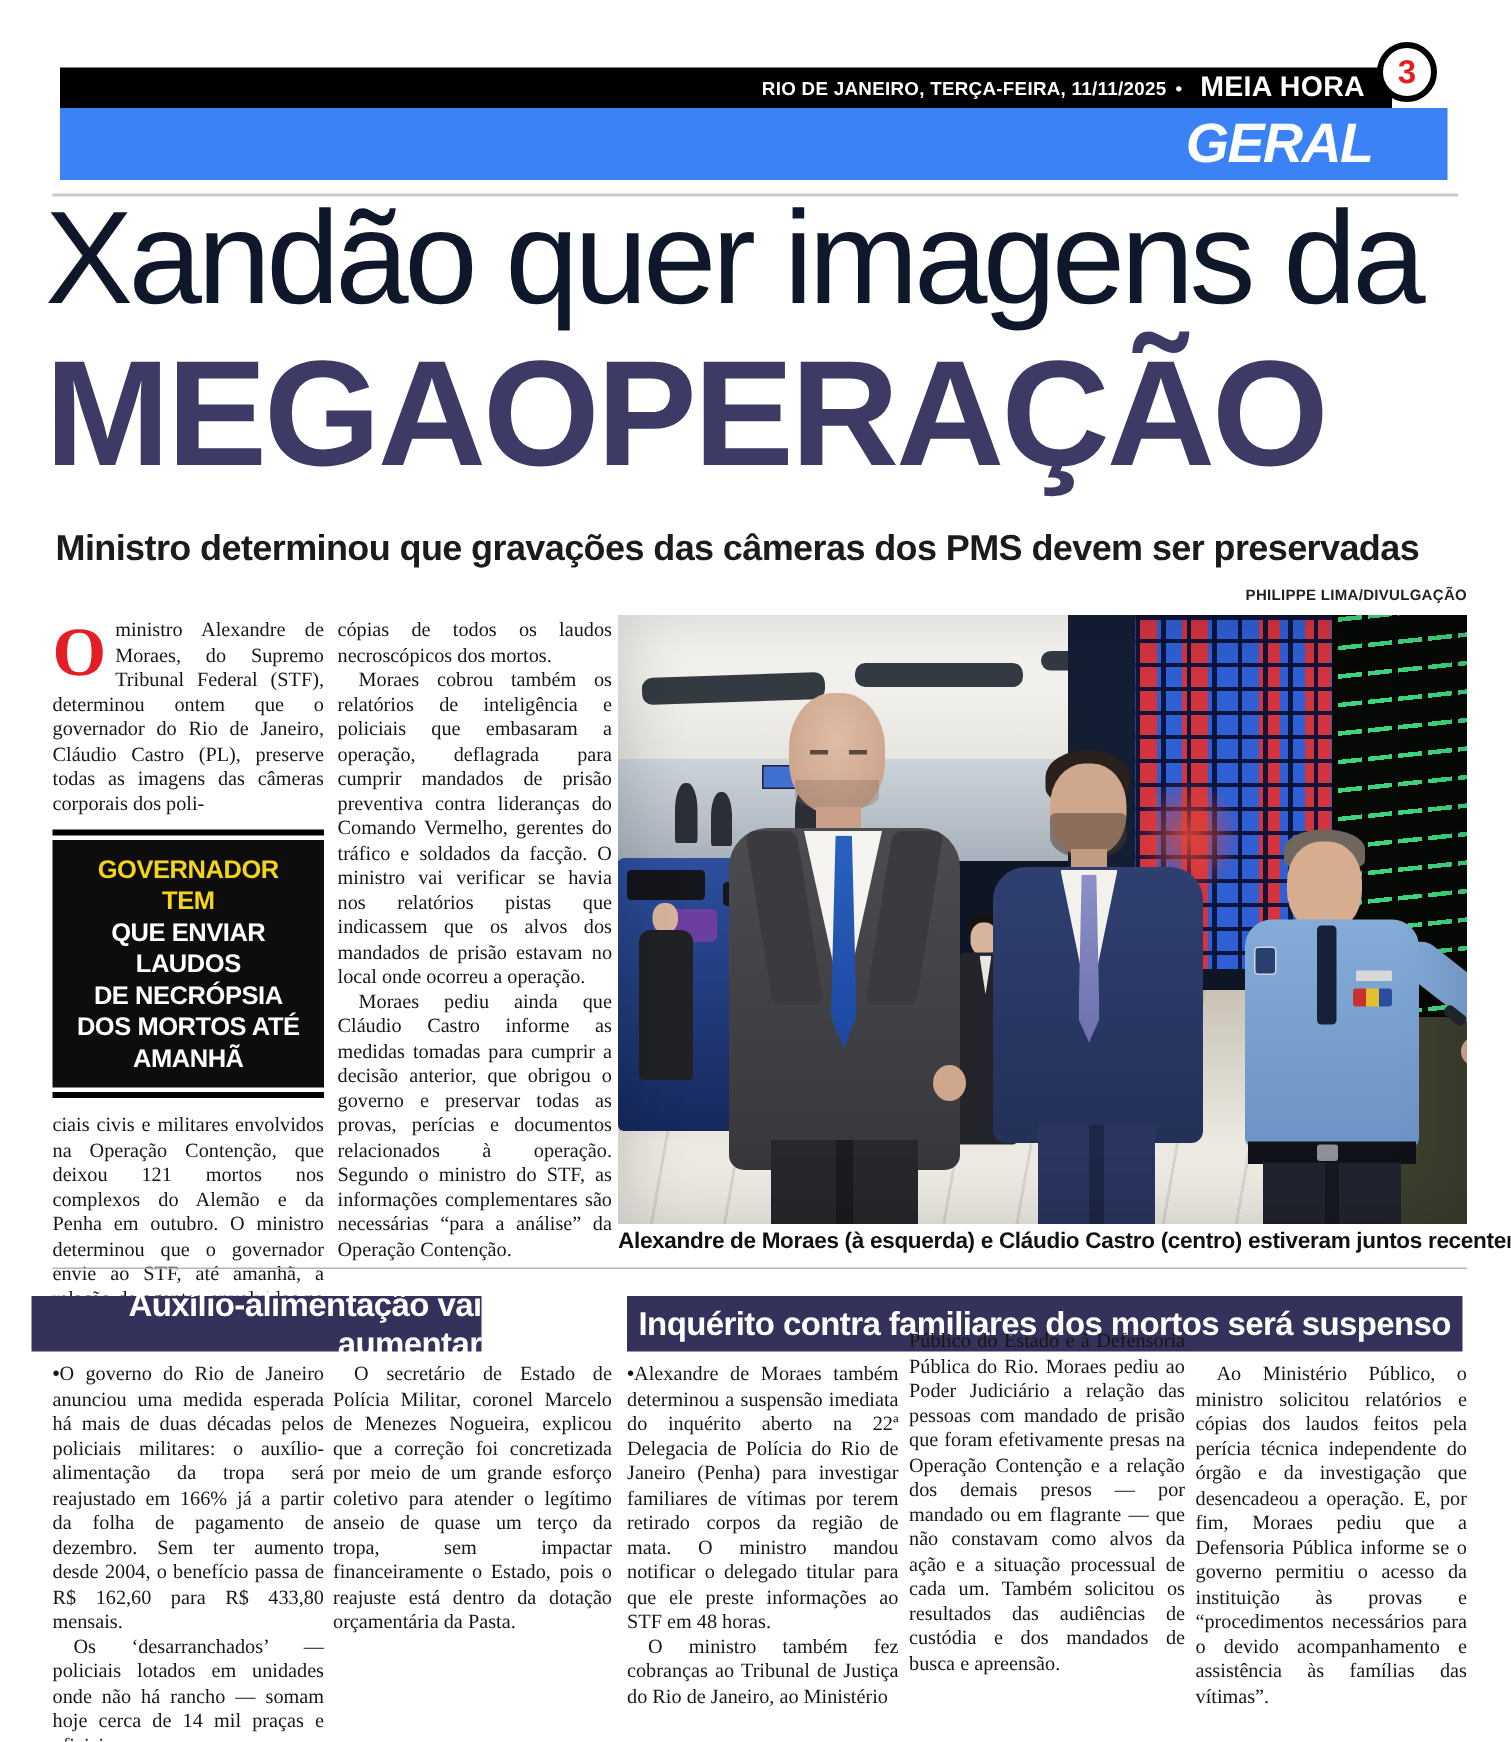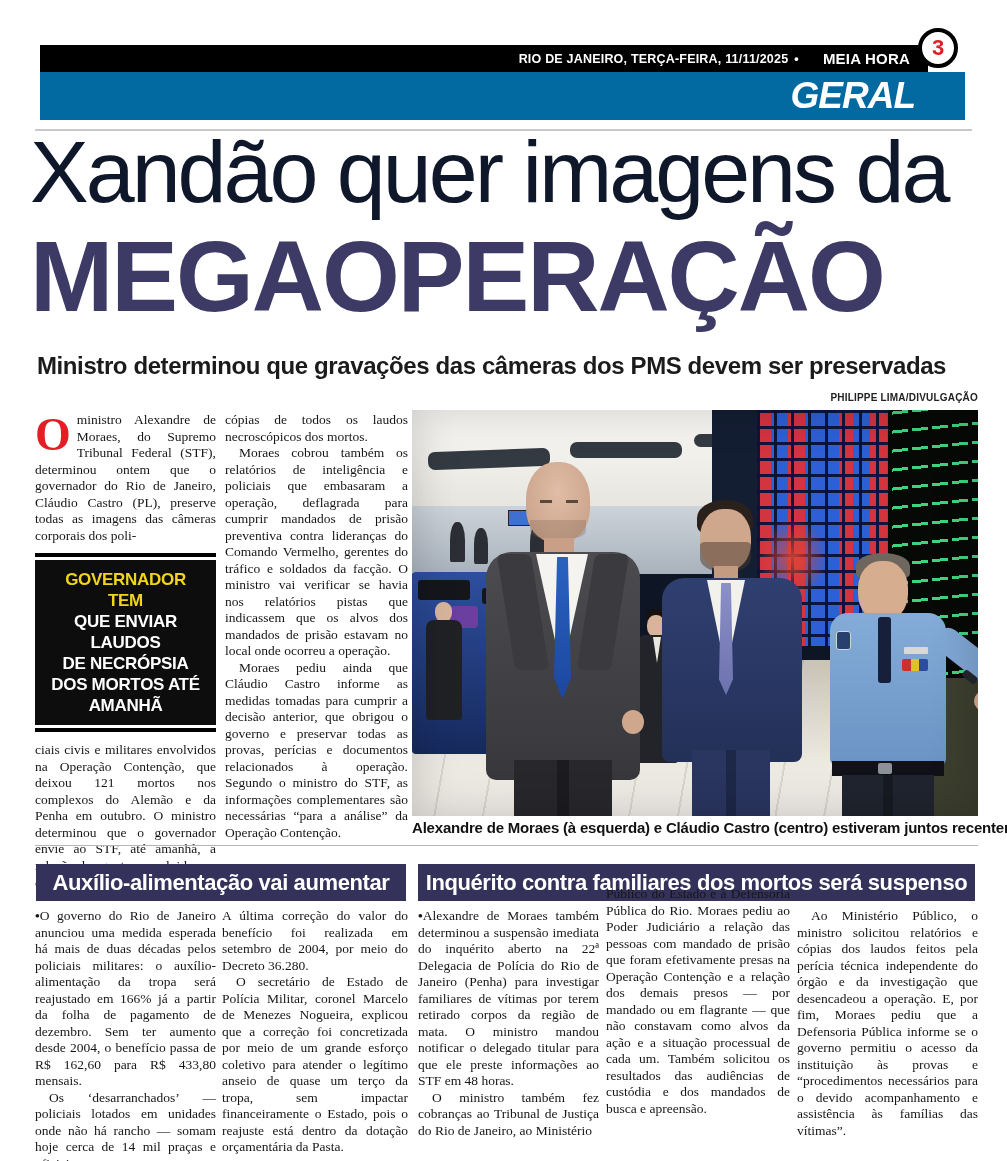--- a/index.html
+++ b/index.html
@@ -4,26 +4,26 @@
 <style>
   * { margin:0; padding:0; box-sizing:border-box; }
   html,body { background:#ffffff; }
   body { width:1007px; height:1161px; position:relative; font-family:"Liberation Sans",sans-serif; }
   .abs { position:absolute; }
 
   
   .top-bar { left:40px; top:45px; width:888px; height:27px; background:#000; color:#fff;
              display:flex; align-items:center; justify-content:flex-end; padding-right:18px;
              font-size:12.5px; font-weight:700; letter-spacing:.2px; }
-  .top-bar .paper { font-weight:800; font-size:15px; margin-left:24px; }
+  .top-bar .paper { font-weight:800; font-size:19px; margin-left:12px; }
   .top-bar .sep { margin-left:6px; }
   .page-badge { left:918px; top:28px; width:40px; height:40px; background:#fff; border:4px solid #000;
                 border-radius:50%; color:#e31e24; font-weight:800; font-size:22px;
                 display:flex; align-items:center; justify-content:center; z-index:5; }
-  .red-banner { left:40px; top:72px; width:925px; height:48px; background:#0369a1;
+  .red-banner { left:40px; top:72px; width:925px; height:48px; background:#3b82f6;
                 display:flex; align-items:center; justify-content:flex-end; padding-right:50px; }
   .red-banner .geral { color:#fff; font-style:italic; font-weight:800; font-size:37px; letter-spacing:-1px; }
   .mast-rule { left:35px; top:129px; width:937px; height:2px; background:#c9c9c9; }
 
   
   .hl1 { left:30px; top:130px; width:950px; font-size:88px; line-height:.95; font-weight:400;
          letter-spacing:-3px; color:#0f172a; white-space:nowrap; }
   .hl2 { left:30px; top:226px; width:950px; font-size:100px; line-height:1; font-weight:700;
          letter-spacing:-2px; color:#3d3a66; white-space:nowrap; }
   .subhead { left:37px; top:352px; width:940px; font-size:24px; font-weight:700;
@@ -83,21 +83,21 @@
   .ph-shade { left:0; top:0; width:566px; height:406px; z-index:7; box-shadow:inset 0 0 46px rgba(0,0,0,.20); pointer-events:none; }
   .fig { position:absolute; }
   .skin { background:#d8b49c; }
   .caption { left:412px; top:819px; width:566px; font-size:15px; font-weight:700; color:#111;
              letter-spacing:-.2px; white-space:nowrap; }
   .thin-rule { left:35px; top:845px; width:943px; height:1px; background:#b5b5b5; }
 
   
   .sec-head { top:864px; height:37px; background:#34315a; color:#fff; display:flex; align-items:center;
               justify-content:center; font-size:22px; font-weight:700; letter-spacing:-.4px; }
-  .sh-left  { left:36px;  width:370px;text-align:right; }
+  .sh-left  { left:21px;  width:300px;text-align:right; }
   .sh-right { left:418px; width:557px; }
   .b1 { left:35px;  top:908px; width:181px; }
   .b2 { left:222px; top:908px; width:186px; }
   .b3 { left:418px; top:908px; width:181px; }
   .b4 { left:606px; top:886px; width:184px; }
   .b5 { left:797px; top:908px; width:181px; }
 </style>
 </head>
 <body>
 
@@ -221,21 +221,20 @@
 <div class="abs thin-rule"></div>
 
 <div class="abs sec-head sh-left">Auxílio-alimentação vai aumentar</div>
 <div class="abs sec-head sh-right">Inquérito contra familiares dos mortos será suspenso</div>
 
 <div class="abs col b1">
   <p><span class="bullet">•</span><span>O governo do Rio de Janeiro anunciou uma medida esperada há mais de duas décadas pelos policiais militares: o auxílio-alimentação da tropa será reajustado em 166% já a partir da folha de pagamento de dezembro. Sem ter aumento desde 2004, o benefício passa de R$ 162,60 para R$ 433,80 mensais.</span></p>
   <p class="ind">Os ‘desarranchados’ — policiais lotados em unidades onde não há rancho — somam hoje cerca de 14 mil praças e oficiais.</p>
 </div>
 <div class="abs col b2">
-  <p>A última correção do valor do benefício foi realizada em setembro de 2004, por meio do Decreto 36.280.</p>
   <p class="ind">O secretário de Estado de Polícia Militar, coronel Marcelo de Menezes Nogueira, explicou que a correção foi concretizada por meio de um grande esforço coletivo para atender o legítimo anseio de quase um terço da tropa, sem impactar financeiramente o Estado, pois o reajuste está dentro da dotação orçamentária da Pasta.</p>
 </div>
 
 <div class="abs col b3">
   <p><span class="bullet">•</span><span>Alexandre de Moraes também determinou a suspensão imediata do inquérito aberto na 22ª Delegacia de Polícia do Rio de Janeiro (Penha) para investigar familiares de vítimas por terem retirado corpos da região de mata. O ministro mandou notificar o delegado titular para que ele preste informações ao STF em 48 horas.</span></p>
   <p class="ind">O ministro também fez cobranças ao Tribunal de Justiça do Rio de Janeiro, ao Ministério</p>
 </div>
 <div class="abs col b4">
   <p>Público do Estado e à Defensoria Pública do Rio. Moraes pediu ao Poder Judiciário a relação das pessoas com mandado de prisão que foram efetivamente presas na Operação Contenção e a relação dos demais presos — por mandado ou em flagrante — que não constavam como alvos da ação e a situação processual de cada um. Também solicitou os resultados das audiências de custódia e dos mandados de busca e apreensão.</p>
 </div>

